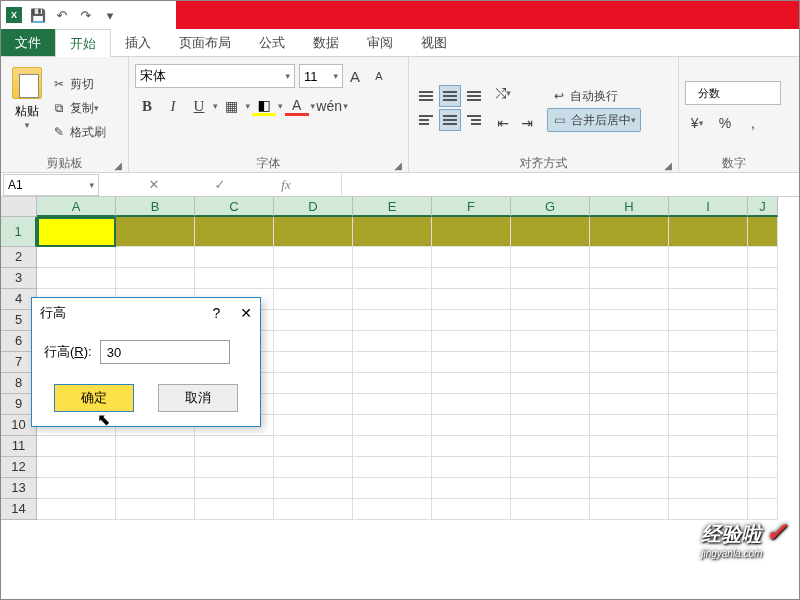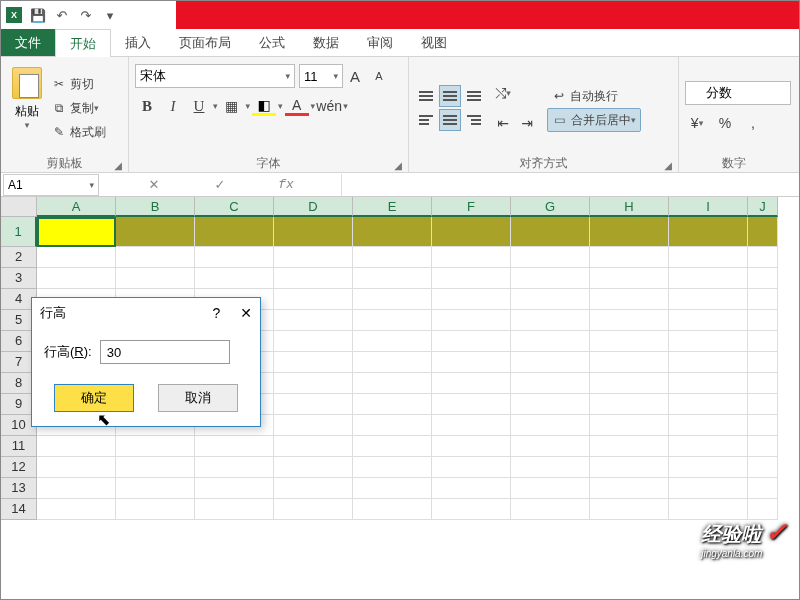--- a/index.html
+++ b/index.html
@@ -239,21 +239,21 @@
   width: 22px;
   height: 22px;
   display: inline-flex;
   align-items: center;
   justify-content: center;
   color: #888;
   font-size: 13px;
 }
 .fb-fx {
   font-style: italic;
-  font-family: Liberation Mono, monospace;
+  font-family: Liberation Serif, serif;
 }
 .sheet {
   position: relative;
 }
 .col-headers {
   display: flex;
   height: 20px;
 }
 .corner {
   width: 36px;
@@ -383,26 +383,26 @@
   font-style: italic;
 }
 .watermark .sub {
   font-size: 10px;
   display: block;
   font-style: italic;
   font-weight: normal;
 }
 .watermark .check { color: #e33; font-size: 26px; margin-left: 4px; }
 .numfmt-select {
-  width: 106px;
+  width: 96px;
   height: 24px;
   border: 1px solid #bbb;
   background: #fff;
-  padding: 0 20px;
-  font-size: 13px;
+  padding: 0 12px;
+  font-size: 11px;
   display: flex;
   align-items: center;
   justify-content: space-between;
   margin-bottom: 6px;
 }
 </style>
 </head>
 <body>
 
 <div class="title-bar">

